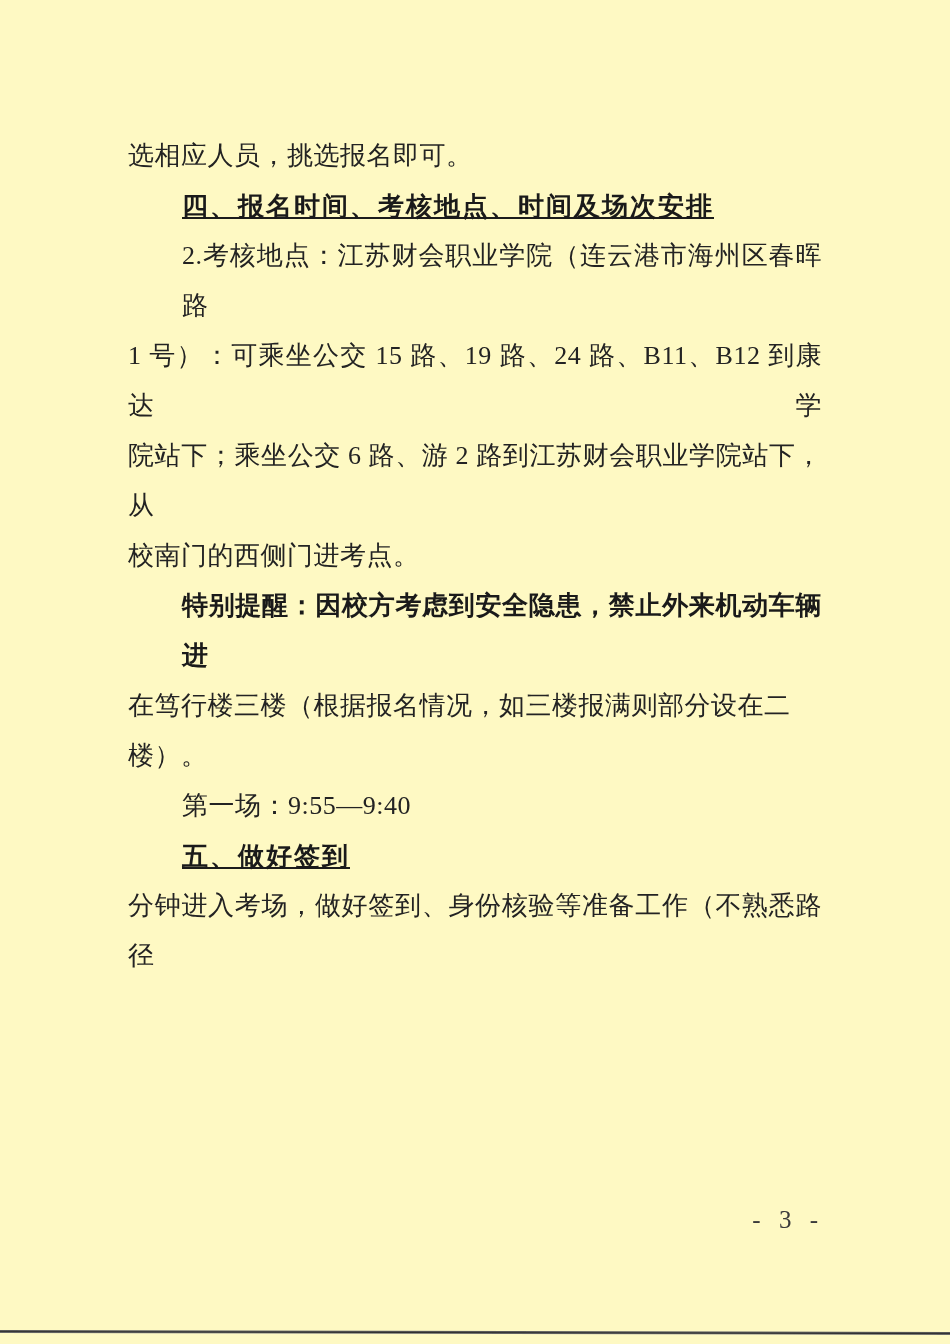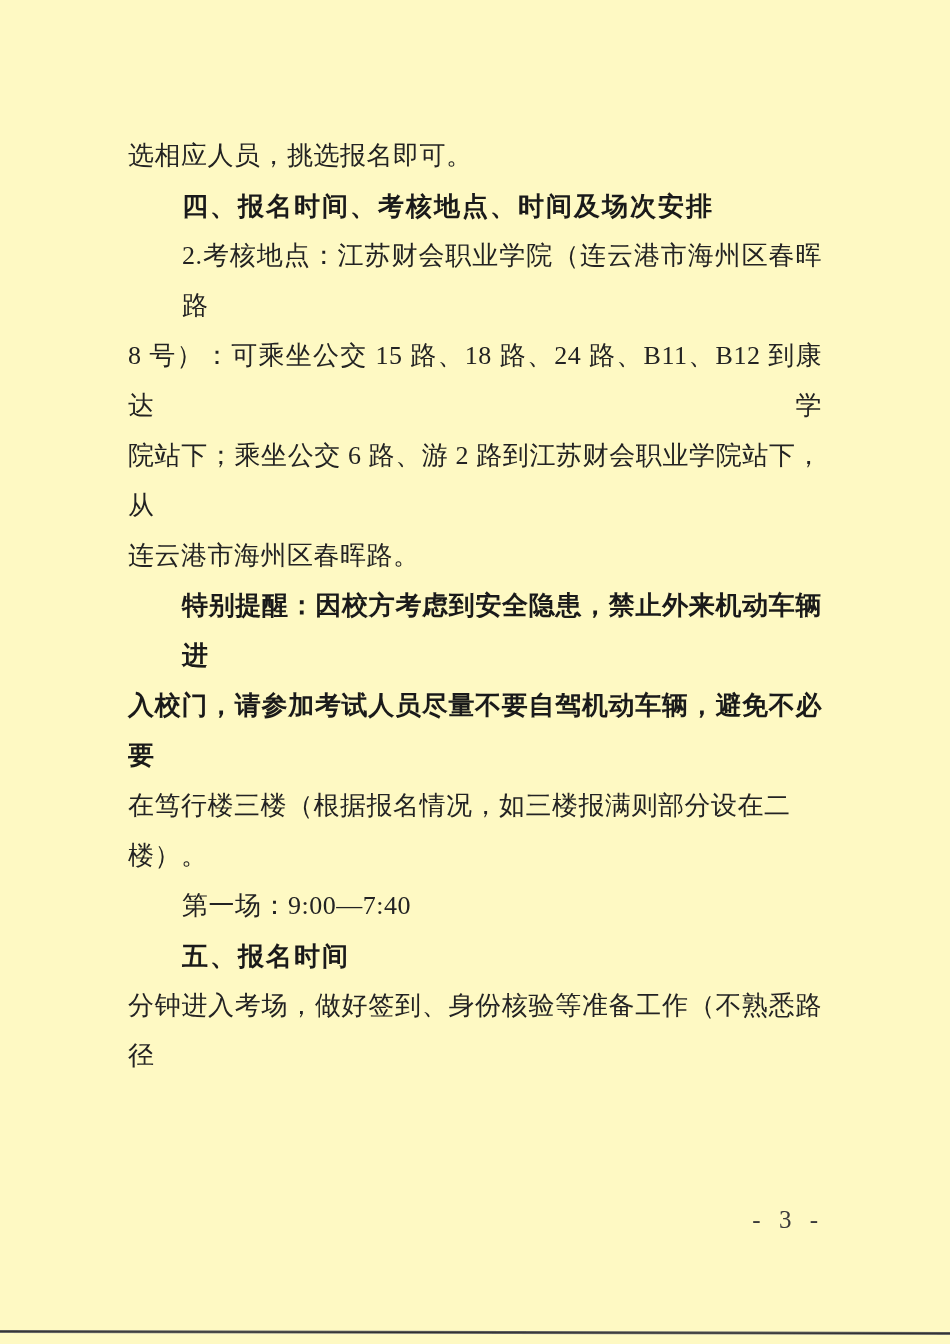--- a/index.html
+++ b/index.html
@@ -33,20 +33,21 @@
   }
   .line.justify {
     text-align: justify;
     text-align-last: justify;
   }
   .line.heading {
     font-family: "Liberation Sans", "DejaVu Sans", sans-serif;
     font-weight: bold;
     color: #1c1c1c;
     letter-spacing: 2px;
+    text-decoration: underline;
   }
   .run-bold {
     font-weight: bold;
     color: #1a1a1a;
   }
   .page-number {
     position: absolute;
     top: 1200px;
     right: 126px;
     font-size: 25px;
@@ -66,25 +67,24 @@
   }
 </style>
 </head>
 <body>
 
 <div class="page">
   <div class="text-block" id="text-block">
       <div class="line"><span>选相应人员，挑选报名即可。</span></div>
       <div class="line indent heading"><span class="run-bold">四、报名时间、考核地点、时间及场次安排</span></div>
       <div class="line indent justify"><span>2.考核地点：江苏财会职业学院（连云港市海州区春晖路</span></div>
-      <div class="line justify"><span>8 号）：可乘坐公交 15 路、18 路、24 路、B11、B12 到康达学</span></div>
+      <div class="line justify"><span>1 号）：可乘坐公交 15 路、19 路、24 路、B11、B12 到康达学</span></div>
       <div class="line justify"><span>院站下；乘坐公交 6 路、游 2 路到江苏财会职业学院站下，从</span></div>
-      <div class="line"><span>连云港市海州区春晖路。</span></div>
+      <div class="line"><span>校南门的西侧门进考点。</span></div>
       <div class="line indent justify"><span class="run-bold">特别提醒：因校方考虑到安全隐患，禁止外来机动车辆进</span></div>
-      <div class="line justify"><span class="run-bold">入校门，请参加考试人员尽量不要自驾机动车辆，避免不必要</span></div>
       <div class="line"><span>在笃行楼三楼（根据报名情况，如三楼报满则部分设在二楼）。</span></div>
-      <div class="line indent"><span>第一场：9:00—7:40</span></div>
-      <div class="line indent heading"><span class="run-bold">五、报名时间</span></div>
+      <div class="line indent"><span>第一场：9:55—9:40</span></div>
+      <div class="line indent heading"><span class="run-bold">五、做好签到</span></div>
       <div class="line justify"><span>分钟进入考场，做好签到、身份核验等准备工作（不熟悉路径</span></div>
     </div>
   <div class="page-number">- 3 -</div>
   <div class="scan-edge"></div>
 </div>
 
 </body></html>

